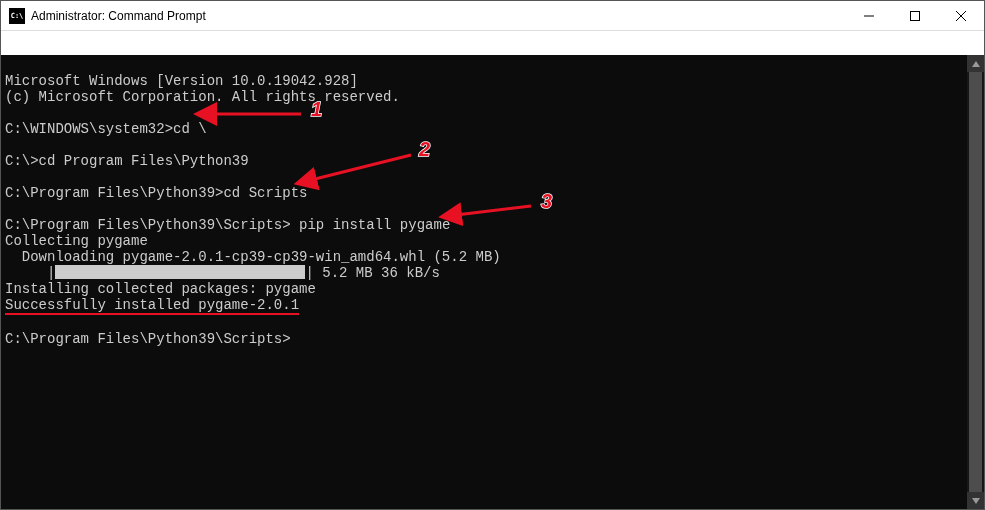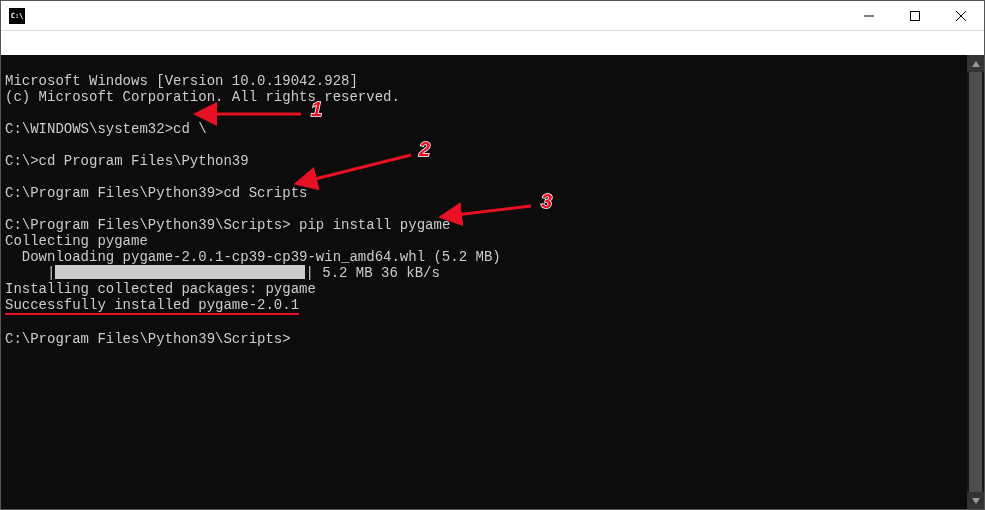--- a/index.html
+++ b/index.html
@@ -146,20 +146,21 @@
       -webkit-text-stroke: 1.5px #fff;
       paint-order: stroke fill;
     }
   </style>
 </head>
 <body>
 
 <div class="window">
   <div class="titlebar">
     <span class="titlebar-icon">C:\</span>
+    <span class="titlebar-title">Administrator: Command Prompt</span>
     <span class="titlebar-spacer"></span>
     <div class="titlebar-buttons">
       <div class="titlebar-btn">
         <svg width="10" height="10">
             <line x1="0" y1="5" x2="10" y2="5" stroke="#000" stroke-width="1"></line>
           </svg>
       </div>
       <div class="titlebar-btn">
         <svg width="10" height="10">
             <rect x="0.5" y="0.5" width="9" height="9" fill="none" stroke="#000" stroke-width="1"></rect>

